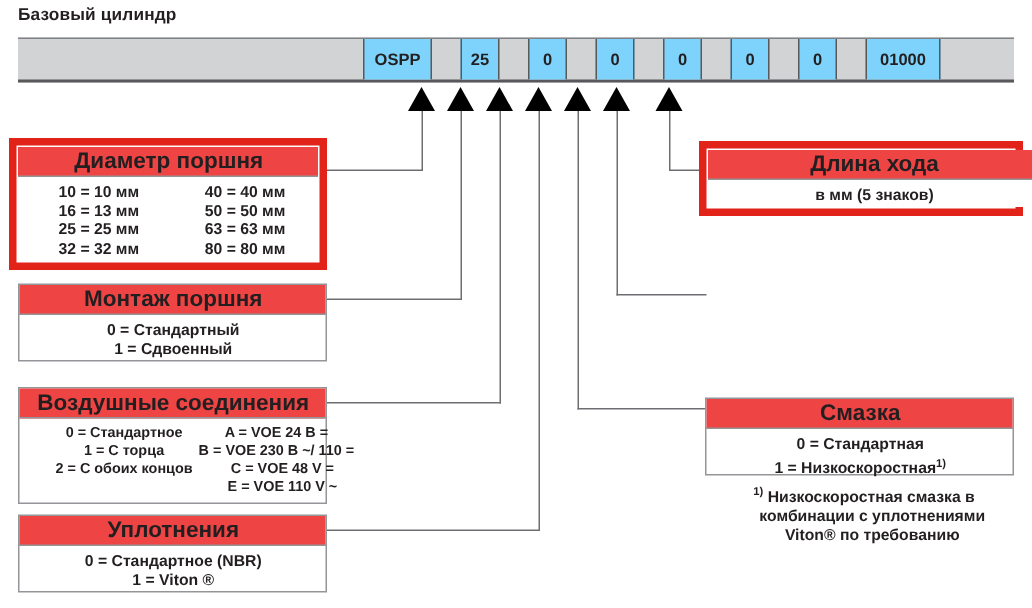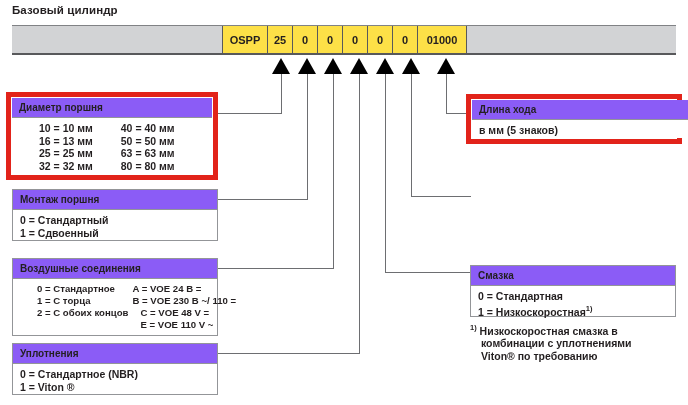--- a/index.html
+++ b/index.html
@@ -10,20 +10,21 @@
   body {
     font-family: "Liberation Sans", "DejaVu Sans", sans-serif;
     color: #1a1a1a;
   }
   #page {
     position: relative;
     width: 688px;
     height: 405px;
     overflow: hidden;
     background: #ffffff;
+    text-align: center;
   }
 
   
   .page-title {
     position: absolute;
     left: 12px;
     top: 4px;
     font-size: 11.5px;
     font-weight: bold;
     letter-spacing: 0.1px;
@@ -47,31 +48,32 @@
   }
   .code-spacer-left {
     width: 210px;
     flex: 0 0 210px;
   }
   .code-cells {
     display: flex;
     align-items: stretch;
   }
   .code-cell {
-    background: #fde047;
+    background: #7dd3fc;
     border-left: 1px solid #58595b;
     border-right: 1px solid #58595b;
     margin-right: -1px;
     display: flex;
     align-items: center;
     justify-content: center;
     font-size: 11px;
     font-weight: bold;
     color: #231f20;
     box-sizing: border-box;
+    margin-left: 20px;
   }
   .cell-ospp  { width: 46px; }
   .cell-w26   { width: 26px; }
   .cell-stroke{ width: 50px; }
   .code-spacer-right { flex: 1 1 auto; }
 
   
   .arrow {
     position: absolute;
     width: 0;
@@ -95,23 +97,23 @@
 
   
   .box {
     position: absolute;
     box-sizing: border-box;
     background: #ffffff;
     border: 1px solid #939598;
     z-index: 4;
   }
   .box-head {
-    background: #8b5cf6;
+    background: #ef4444;
     border-bottom: 1px solid #939598;
-    font-size: 10px;
+    font-size: 15px;
     font-weight: bold;
     color: #231f20;
     padding: 3px 6px 3px 7px;
     line-height: 13px;
     white-space: nowrap;
   }
   .box-body {
     padding: 4px 6px 5px 7px;
     font-size: 10.5px;
     font-weight: bold;

